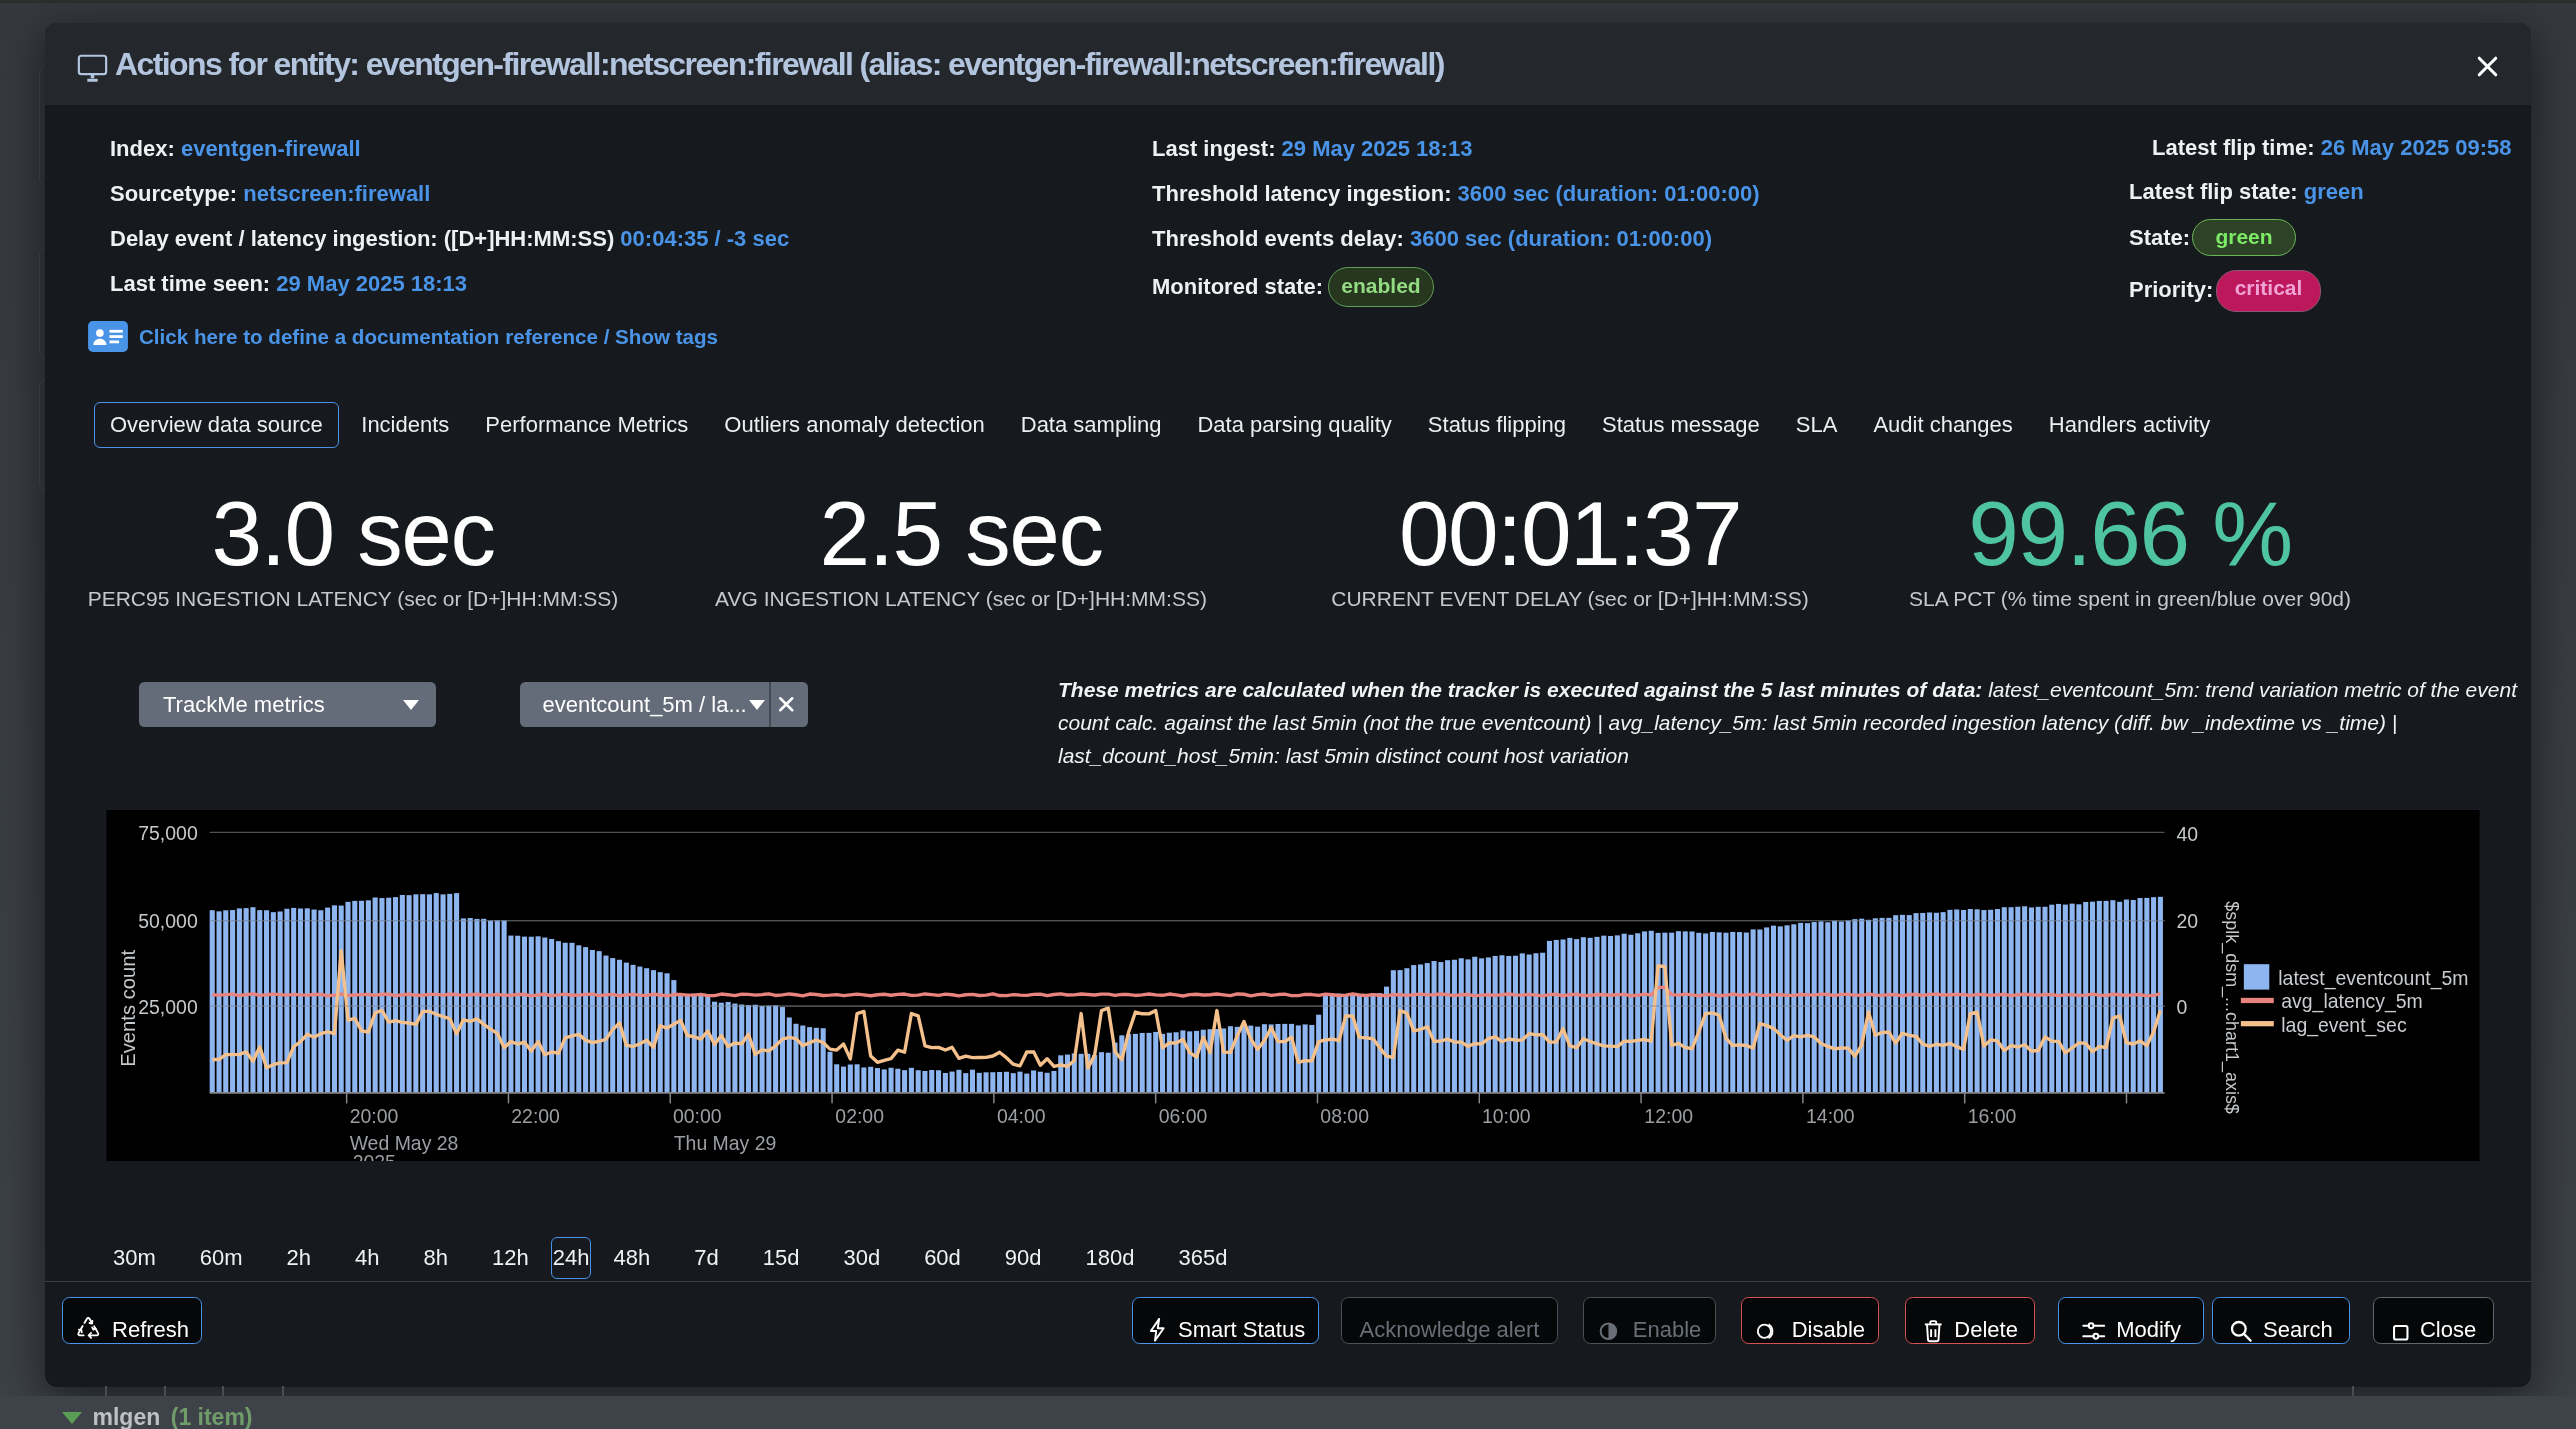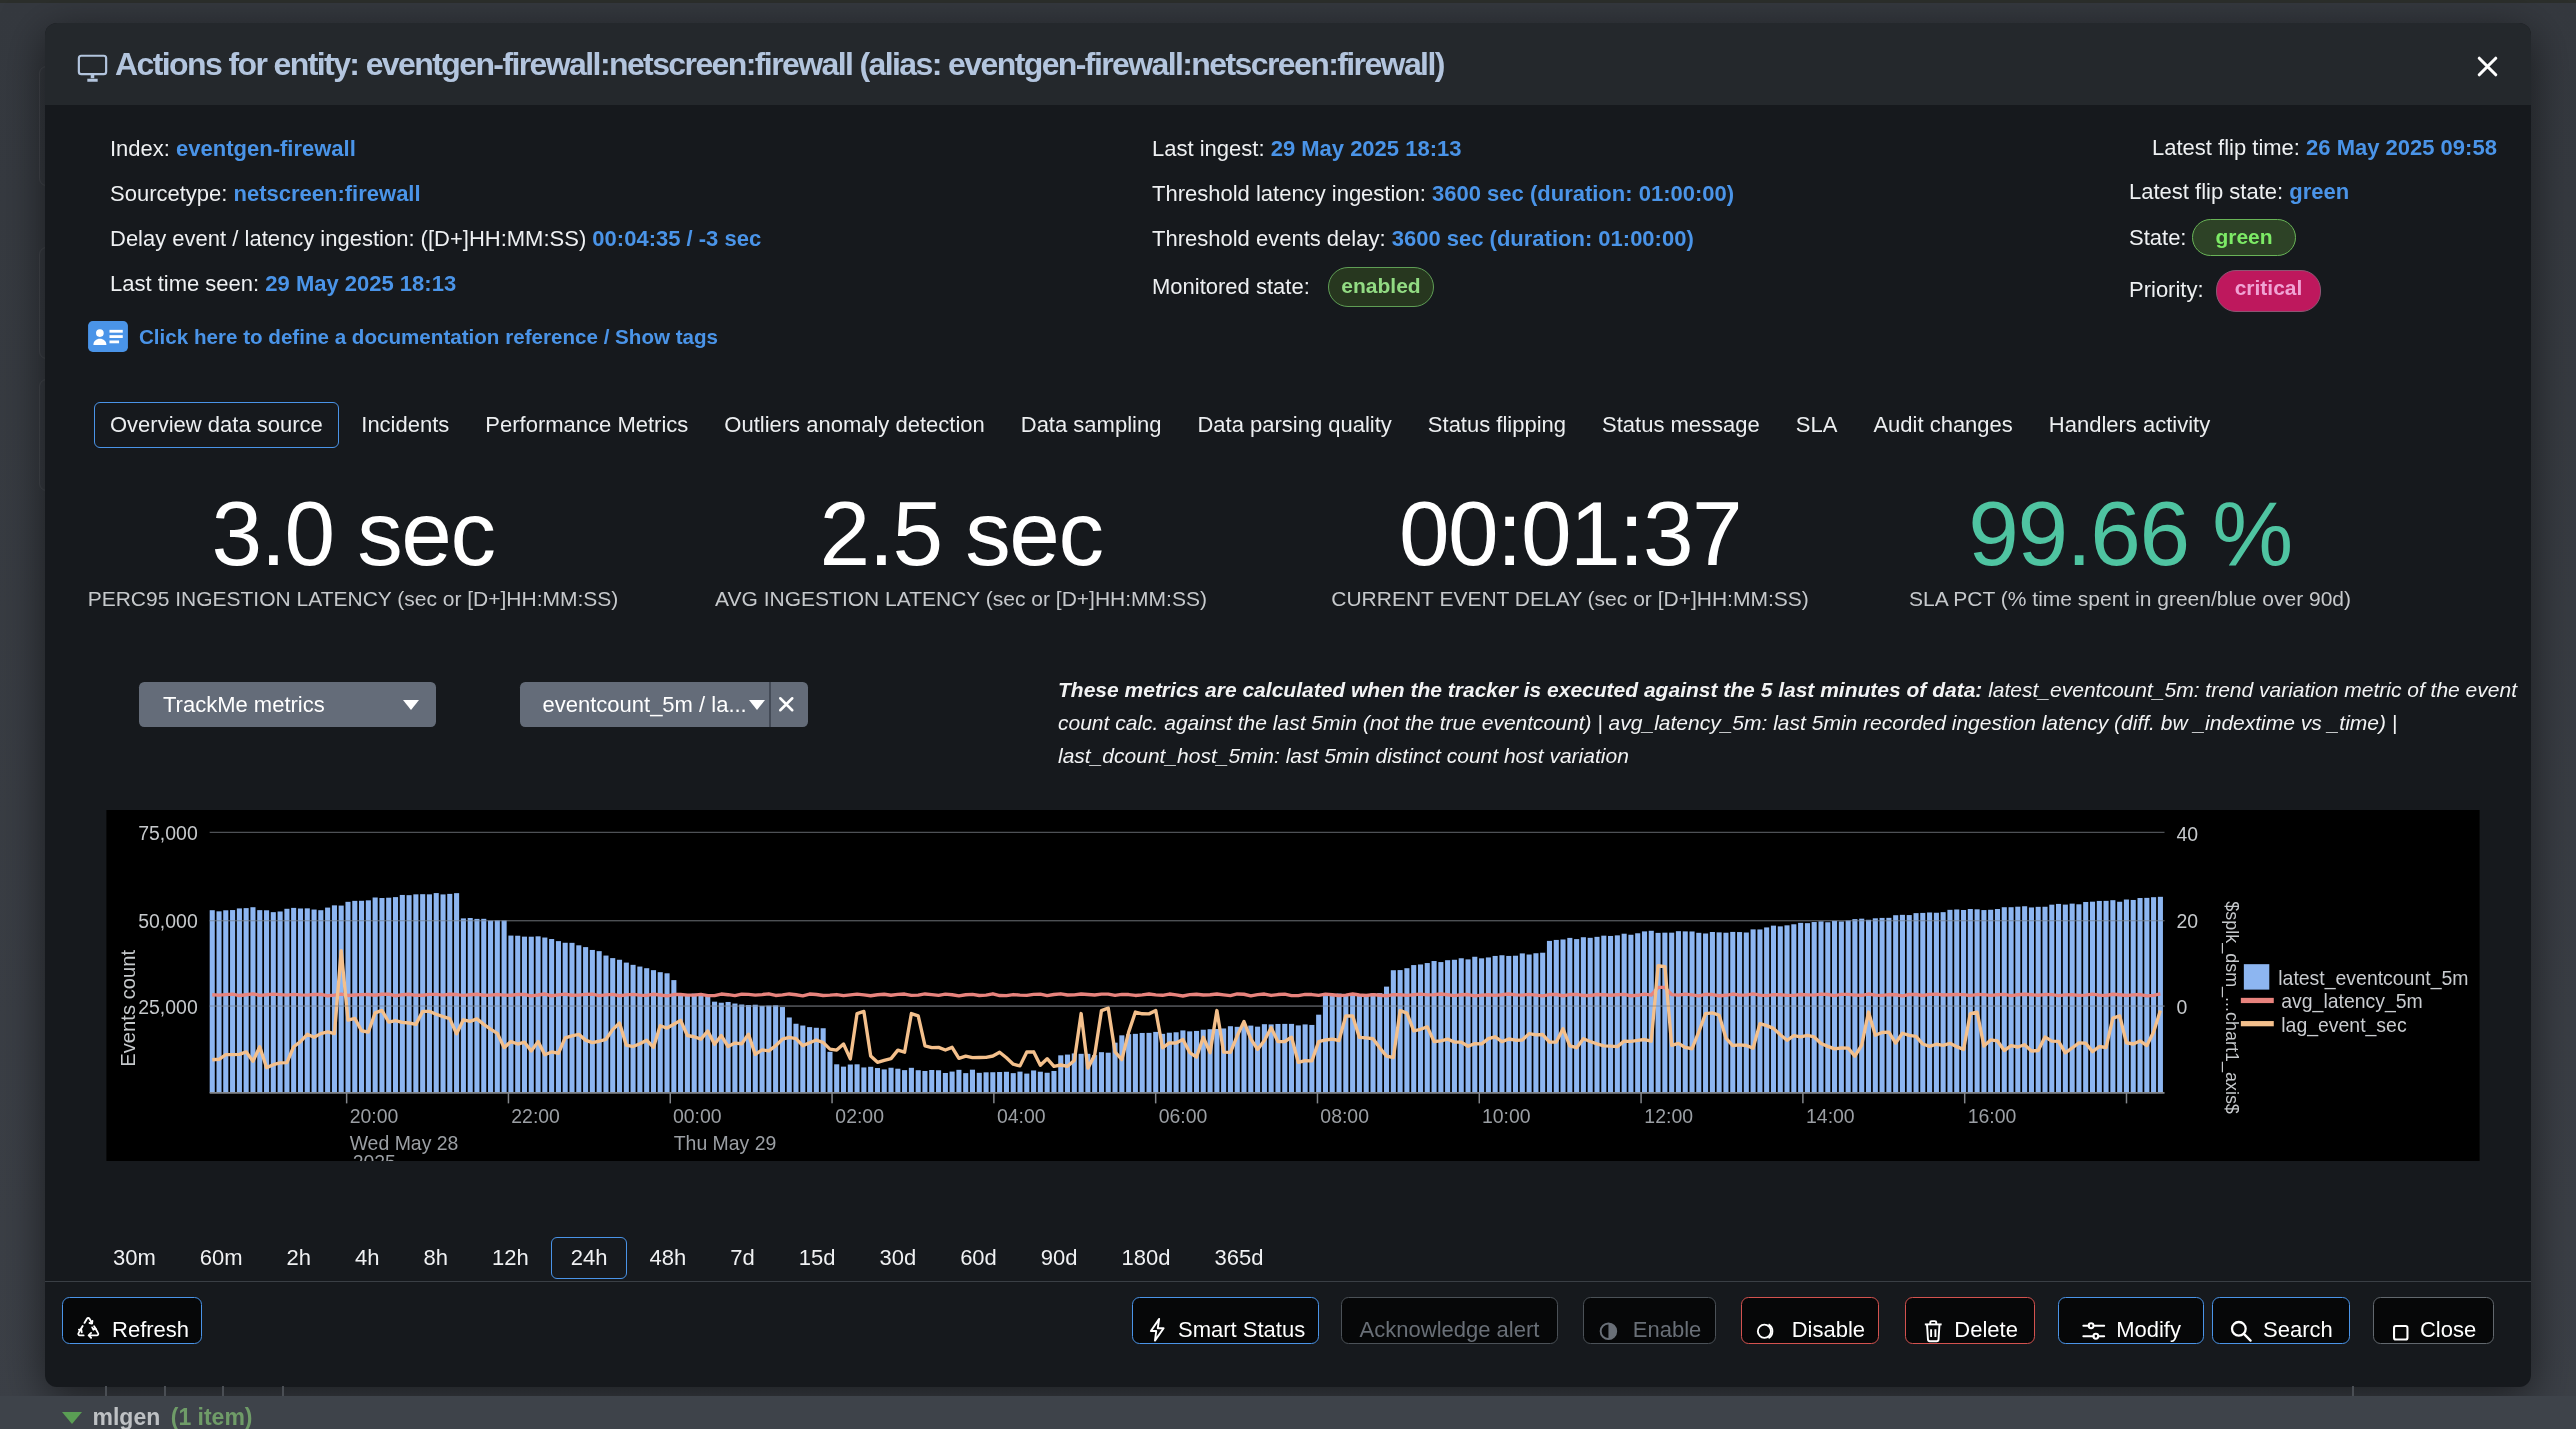--- a/index.html
+++ b/index.html
@@ -5,36 +5,36 @@
 body{font-family:"Liberation Sans",sans-serif;-webkit-font-smoothing:antialiased}
 #page{position:relative;width:2576px;height:1430px;background:linear-gradient(#35393f,#3c4047);overflow:hidden}
 #topstrip{position:absolute;left:0;top:0;width:2576px;height:3px;background:#2c2f2c}
 .ghost{position:absolute;border:1.5px solid rgba(255,255,255,.07);border-radius:7.5px;width:30px}
 #modal{position:absolute;left:45px;top:22.5px;width:2486px;height:1364px;background:#16191d;border-radius:12px;box-shadow:0 10.5px 45px rgba(0,0,0,.55);overflow:hidden}
 #mhead{position:absolute;left:0;top:0;width:100%;height:82px;background:#24282c}
 #mtitle{position:absolute;left:70px;top:23px;font-size:32px;font-weight:bold;color:#b3c5de;white-space:nowrap;letter-spacing:-1.6px}
 #micon{position:absolute;left:31px;top:30px}
 #mclose{position:absolute;left:2426px;top:27px;width:33px;height:33px}
 .row{position:absolute;font-size:22px;color:#eef0f2;white-space:nowrap;line-height:33px}
-.row b{font-weight:normal}
+.row b{font-weight:bold}
 .row .v{color:#4a94e8;font-weight:bold}
 .pill{position:absolute;border-radius:20px;font-weight:bold;text-align:center;font-size:21px;line-height:34px}
 #tabs{position:absolute;left:94px;top:402px;height:46px;display:flex;align-items:center}
 .tab{font-size:22px;color:#eceef0;padding:0 18px;white-space:nowrap}
 .tab.active{border:1.9px solid #4a94e8;border-radius:6px;height:46px;line-height:43px;padding:0 15px;margin-right:4.5px}
 .bignum{position:absolute;font-size:91px;letter-spacing:-1.5px;font-weight:normal;color:#fff;white-space:nowrap;transform:translateX(-50%)}
 .biglab{position:absolute;font-size:21px;color:#c6c9cc;white-space:nowrap;transform:translateX(-50%)}
 .dd{position:absolute;top:659px;height:45px;background:#646c79;border-radius:5.2px;color:#fff;font-size:22px;line-height:45px}
 .caret{position:absolute;width:0;height:0;border-left:8.2px solid transparent;border-right:8.2px solid transparent;border-top:10.5px solid #fff;top:18px}
 #desc{position:absolute;left:1013px;top:650px;font-size:21px;font-style:italic;color:#f2f3f4;line-height:33px;white-space:nowrap}
 #desc b{font-weight:bold}
 #chartwrap{position:absolute;left:105px;top:809px}
 #trange{position:absolute;left:112px;top:1236px;height:42px;display:flex;align-items:center;font-size:22px;color:#f0f1f3}
 .tr{padding:0 22px}
-.tr.active{border:1.9px solid #4a94e8;border-radius:6px;height:42px;line-height:39px;padding:0 19px}
+.tr.active{border:1.9px solid #4a94e8;border-radius:6px;height:42px;line-height:39px;padding:0 1px}
 #fdiv{position:absolute;left:0;top:1258px;width:100%;height:1.1px;background:#3a3f45}
 .btn{position:absolute;top:1274px;height:47px;border-radius:7.5px;background:#060708;display:flex;align-items:flex-end;justify-content:center;gap:9.7px;font-size:22px;color:#fff;white-space:nowrap}
 .btn.blue{border:1.9px solid #4a94e8}
 .btn.red{border:1.9px solid #d4524f}
 .btn.gray{border:1.5px solid #4b5157;color:#696f77}
 .btn.lgray{border:1.5px solid #62686e}
 .btn svg{flex:none}
 #bgrow{position:absolute;left:0;top:1386px;width:2576px;height:43px}
 .colline{position:absolute;top:0;width:1.5px;height:9.7px;background:#4a4e54}
 #mlgen{position:absolute;left:62px;top:18px;display:flex;align-items:center;gap:10.5px;font-size:23px;font-weight:bold}

